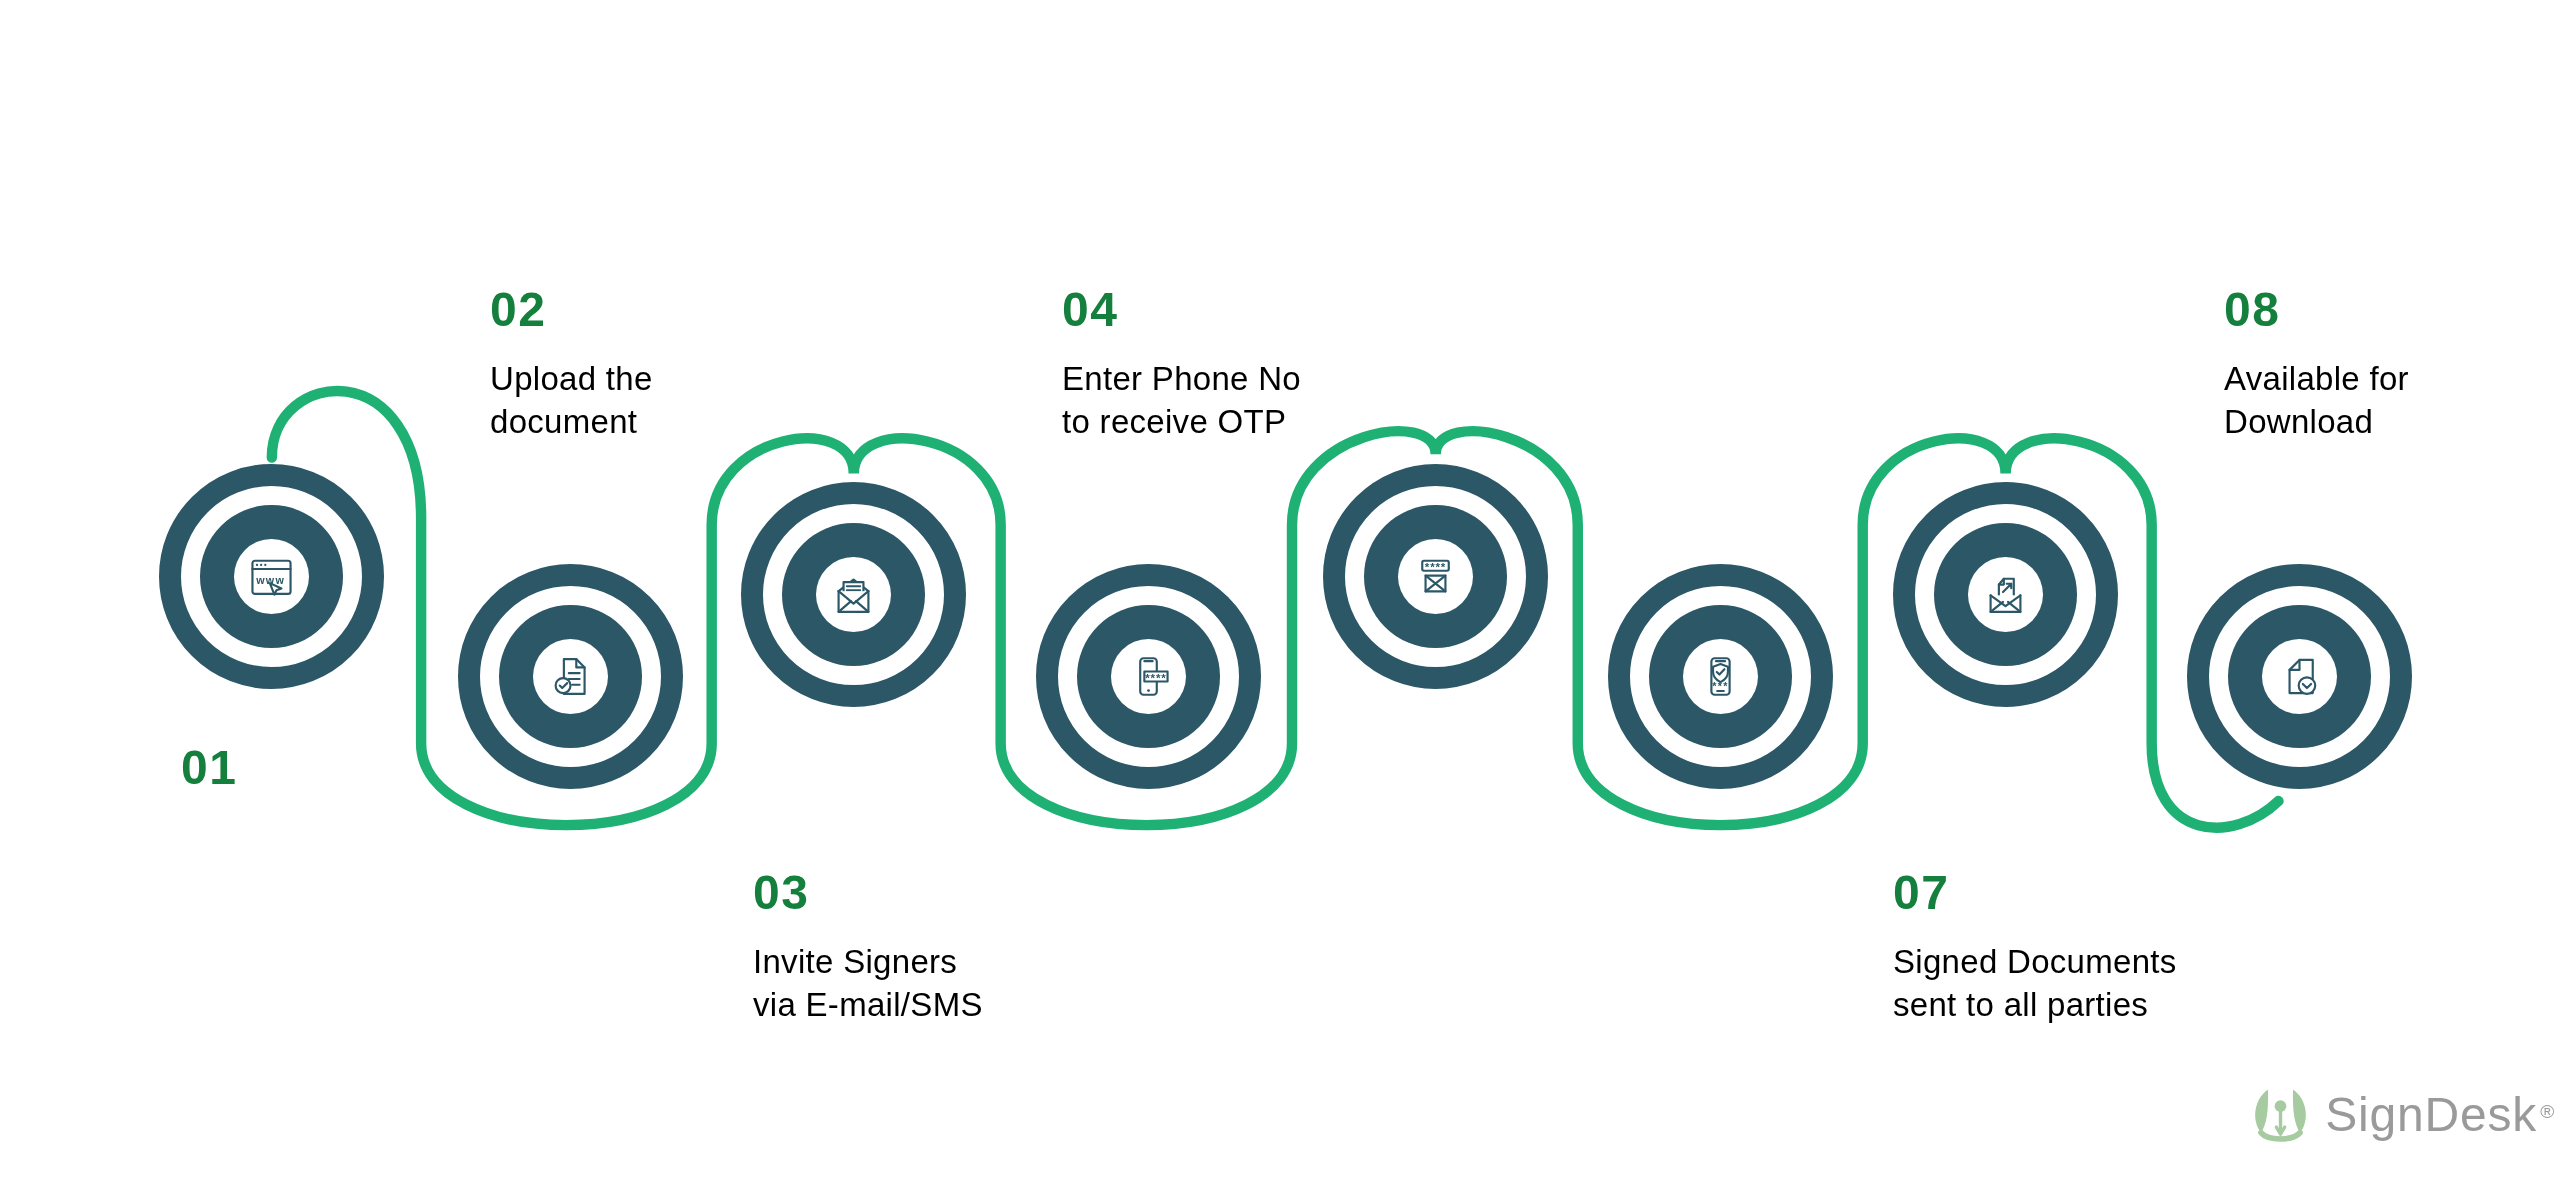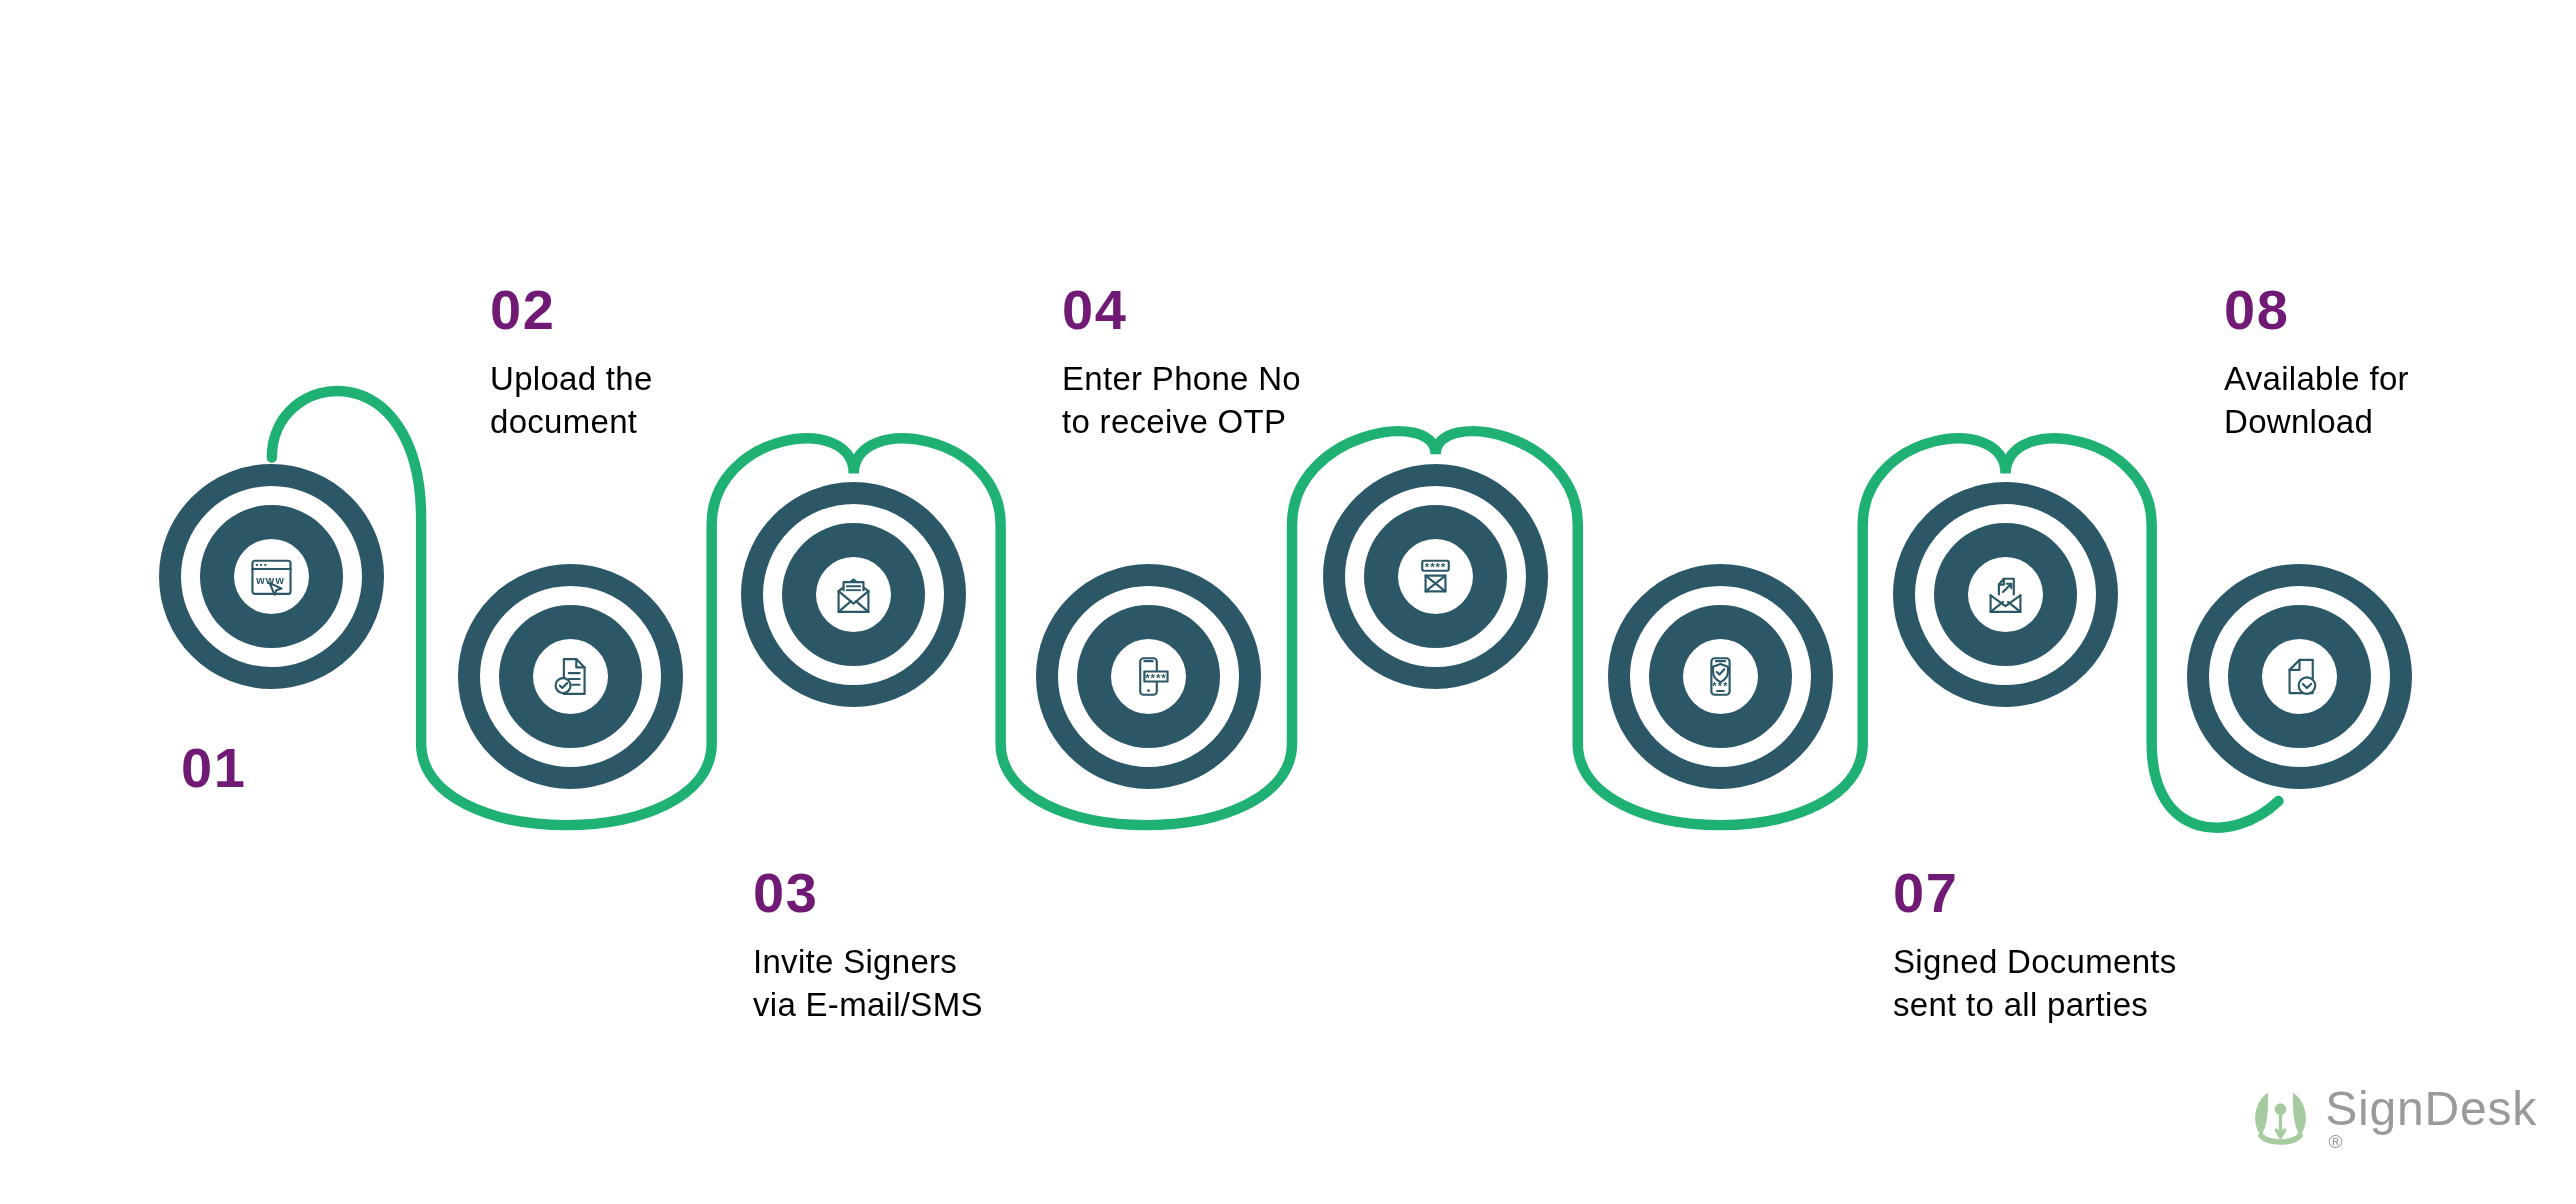--- a/index.html
+++ b/index.html
@@ -31,35 +31,35 @@
     display:flex;align-items:center;justify-content:center;
   }
   .ring-center svg{width:53px;height:53px;}
   .icon-stroke{fill:none;stroke:#2b5767;stroke-width:2.6;stroke-linecap:round;stroke-linejoin:round;}
   .icon-fillwhite{fill:#ffffff;stroke:#2b5767;stroke-width:2.6;stroke-linecap:round;stroke-linejoin:round;}
   .icon-filled{fill:#2b5767;stroke:none;}
   .icon-text{fill:#2b5767;stroke:none;font-family:"Liberation Sans",sans-serif;font-weight:bold;}
   
   .step-text{position:absolute;z-index:3;white-space:nowrap;}
   .step-number{
-    font-size:56px;line-height:64px;font-weight:bold;
-    color:#701a75;letter-spacing:1.6px;margin-bottom:14.5px;
+    font-size:48px;line-height:64px;font-weight:bold;
+    color:#15803d;letter-spacing:1.6px;margin-bottom:14.5px;
   }
   .step-label{
     font-size:33px;line-height:43px;color:#000000;letter-spacing:0.3px;
   }
   
   .logo{
     position:absolute;z-index:3;left:2247px;top:1081px;
     display:flex;align-items:center;gap:11.2px;
   }
   .logo-icon{width:67px;height:67px;}
   .logo-text{
     font-size:48px;color:#9a9a9a;letter-spacing:0.8px;
-    display:flex;align-items:flex-start;flex-direction:column;
+    display:flex;align-items:center;
   }
   .logo-reg{font-size:19px;color:#9a9a9a;margin-left:3.2px;margin-top:-4.8px;}
 </style>
 </head>
 <body>
 
 <div class="canvas">
 
   <svg class="path-layer" width="2576" height="1204" viewBox="0 0 3208 1500">
     <path d="M 338 570

